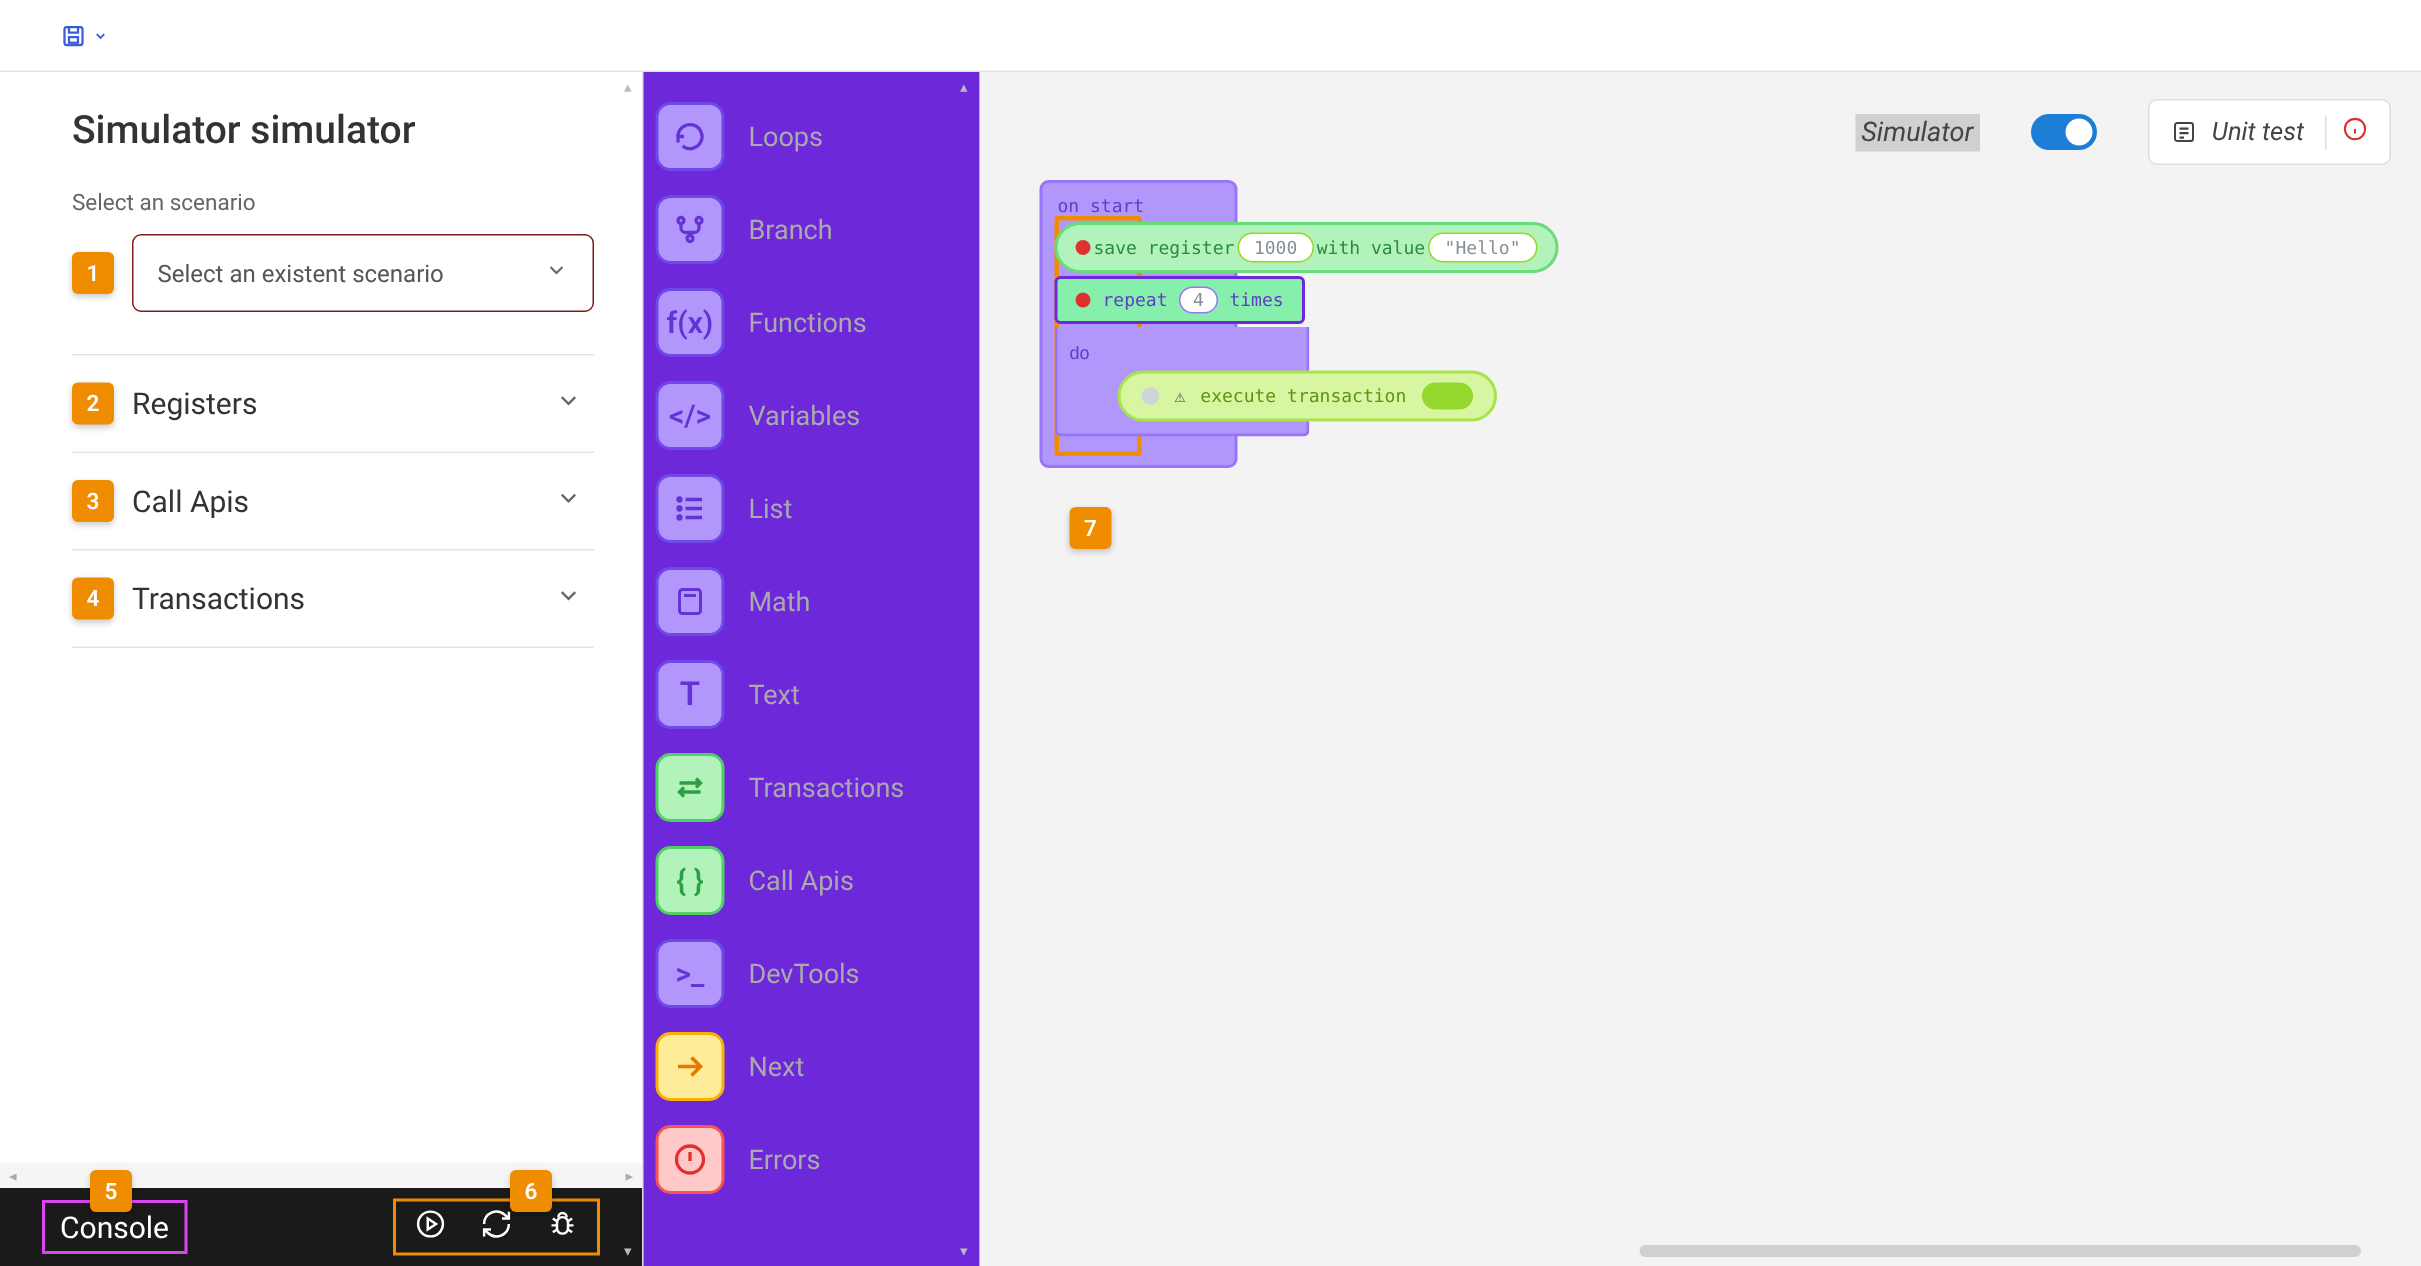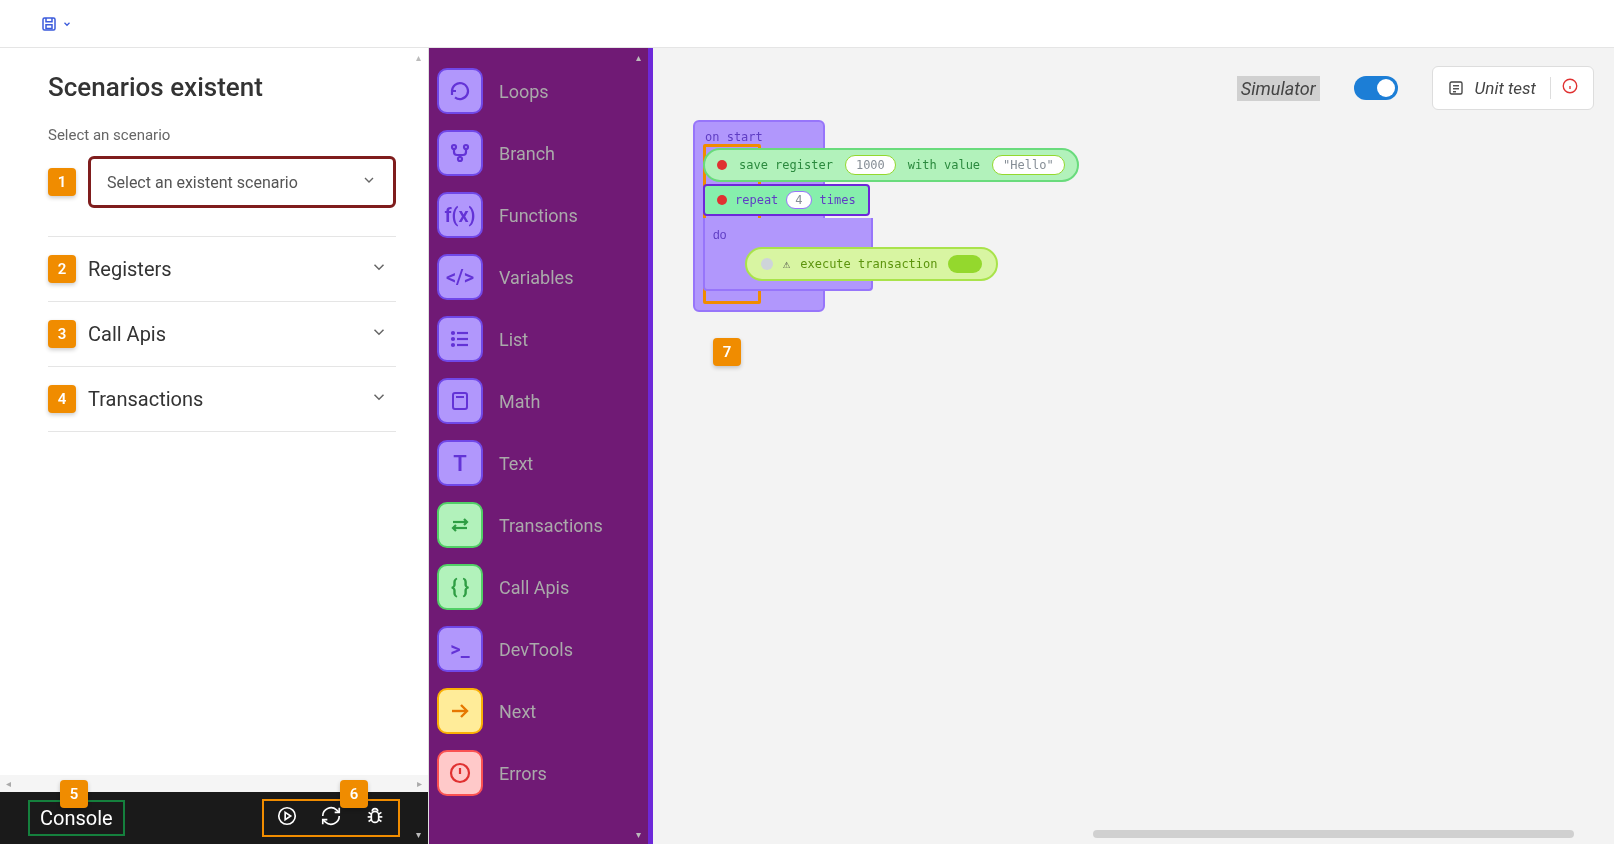--- a/index.html
+++ b/index.html
@@ -7,52 +7,52 @@
   .topbar { height:48px; border-bottom:1px solid #e5e5e5; display:flex; align-items:center; padding:0 40px; gap:8px; }
   .topbar .save-ic { color:#3b5bdb; display:flex; align-items:center; gap:4px; }
   .main { display:flex; height:calc(844px - 48px); }
   
   .sidebar-wrap { width:429px; display:flex; flex-direction:column; border-right:1px solid #e0e0e0; position:relative;}
   .sidebar { flex:1; overflow:auto; padding:24px 32px 0 48px; }
   .sidebar h1 { font-size:26px; font-weight:500; color:#333; margin-bottom:24px;}
   .sidebar .label { color:#666; font-size:15px; margin-bottom:12px;}
   .select-row { display:flex; align-items:center; gap:12px; margin-bottom:28px;}
   .badge { width:28px; height:28px; background:#f08c00; color:#fff; border-radius:4px; display:flex; align-items:center; justify-content:center; font-weight:600; font-size:15px; box-shadow:0 2px 4px rgba(0,0,0,.2); flex-shrink:0;}
-  .select-box { flex:1; height:52px; border:3px solid #7f1d1d; border-radius:6px; display:flex; align-items:center; justify-content:space-between; padding:0 16px; color:#555; font-size:16px; cursor:pointer;}
+  .select-box { flex:1; height:52px; border:1px solid #7f1d1d; border-radius:6px; display:flex; align-items:center; justify-content:space-between; padding:0 16px; color:#555; font-size:16px; cursor:pointer;}
   .chev { color:#666; }
   .accordion-item { border-top:1px solid #e5e5e5; display:flex; align-items:center; padding:18px 8px 18px 0; gap:12px; cursor:pointer;}
   .accordion-item .title { flex:1; font-size:20px; color:#333;}
   .sidebar-bottom-badges { position:absolute; bottom:36px; left:0; right:0; display:flex; justify-content:space-between; padding:0 60px;}
   .hscroll { height:17px; background:#f5f5f5; display:flex; align-items:center; justify-content:space-between; padding:0 6px; color:#aaa; font-size:10px;}
   .console-bar { height:52px; background:#1a1a1a; color:#fff; display:flex; align-items:center; padding:0 28px; gap:20px;}
-  .console-title { border:2px solid #15803d; padding:4px 10px; font-size:20px; }
+  .console-title { border:2px solid #d946ef; padding:4px 10px; font-size:20px; }
   .console-icons { margin-left:auto; border:2px solid #f08c00; padding:4px 12px; display:flex; gap:22px; align-items:center;}
   .console-icons svg { color:#fff;}
   
-  .toolbox { width:224px; background:#701a75; padding:12px 8px; overflow-y:auto; position:relative; border-right:5px solid #6d28d9;}
+  .toolbox { width:224px; background:#6d28d9; padding:12px 8px; overflow-y:auto; position:relative; border-right:1px solid #6d28d9;}
   .tool-item { display:flex; align-items:center; gap:16px; height:62px; cursor:pointer;}
   .tool-icon { width:46px; height:46px; border-radius:10px; display:flex; align-items:center; justify-content:center; font-size:20px;}
   .purple { background:#b197fc; border:2px solid #7048e8; color:#6333d6;}
   .green  { background:#b2f2bb; border:2px solid #51cf66; color:#2f9e44;}
   .yellow { background:#ffec99; border:2px solid #fab005; color:#e67700;}
   .red    { background:#ffc9c9; border:2px solid #fa5252; color:#e03131;}
   .tool-label { color:#aaa; font-size:18px;}
   
   .canvas-wrap { flex:1; background:#f3f3f3; position:relative; overflow:hidden;}
   .canvas-header { height:80px; display:flex; align-items:center; justify-content:flex-end; padding:0 20px; gap:34px;font-style:italic;}
   .sim-label { background:#d0d0d0; color:#444; font-size:18px; padding:2px 4px;}
   .toggle { width:44px; height:24px; border-radius:12px; background:#1c7ed6; position:relative; cursor:pointer;}
   .toggle::after { content:""; position:absolute; right:3px; top:3px; width:18px; height:18px; background:#fff; border-radius:50%;}
   .unit-btn { height:44px; background:#fff; border:1px solid #ddd; border-radius:6px; display:flex; align-items:center; padding:0 14px; gap:10px; font-size:17px; color:#444; cursor:pointer;}
   .unit-btn .info-ic { color:#e03131; border-left:1px solid #ddd; padding-left:10px; margin-left:4px;}
   
   .block-root { position:absolute; left:40px; top:72px;}
   .on-start { background:#b197fc; border:2px solid #9775fa; border-radius:6px; width:132px; padding:8px 8px 16px 10px; color:#5f3dc4; font-family:monospace; font-size:12px;}
   .inner-blocks { position:absolute; left:50px; top:100px; display:flex; flex-direction:column; gap:2px;}
-  .block-green { background:#b2f2bb; border:2px solid #69db7c; border-radius:18px; display:flex; align-items:center; padding:5px 12px; gap:12px; font-family:monospace; font-size:12px; color:#2b8a3e; width:max-content;}
+  .block-green { background:#b2f2bb; border:2px solid #69db7c; border-radius:18px; display:flex; align-items:center; padding:5px 12px; gap:2px; font-family:monospace; font-size:12px; color:#2b8a3e; width:max-content;}
   .block-purple-row { background:#86efac; border:2px solid #6d28d9; border-radius:4px; display:flex; align-items:center; padding:5px 12px; gap:8px; font-family:monospace; font-size:12px; color:#5f3dc4; width:max-content;}
   .red-dot { width:10px; height:10px; background:#e03131; border-radius:50%;}
   .pill { background:#fff; border:1px solid #94d82d; border-radius:12px; padding:2px 10px; color:#868e96;}
   .pill-sm { background:#fff; border:1px solid #9775fa; border-radius:12px; padding:1px 8px; color:#868e96;}
   .exec-block { background:#d8f5a2; border:2px solid #a9e34b; border-radius:18px; display:flex; align-items:center; padding:6px 14px; gap:10px; font-family:monospace; font-size:12px; color:#5c940d; width:max-content; margin-left:26px; margin-top:2px;}
   .exec-block .warn { color:#444;}
   .exec-block .slot { width:34px; height:18px; background:#94d82d; border-radius:10px;}
   .highlight-rect { position:absolute; border:3px solid #f08c00; border-radius:2px;}
   .badge-7 { position:absolute; left:60px; top:290px;}
   .vscroll-stub { position:absolute; right:0; top:0; width:14px; height:100%; background:transparent;}
@@ -74,21 +74,21 @@
         <polyline points="6 9 12 15 18 9"></polyline>
       </svg>
   </span>
 </div>
 
 <div class="main">
 
   <div class="sidebar-wrap">
     <div class="vscroll-stub"></div>
     <div class="sidebar">
-      <h1>Scenarios existent</h1>
+      <h1>Simulator simulator</h1>
       <div class="label">Select an scenario</div>
       <div class="select-row">
         <span class="badge">1</span>
         <div class="select-box">
           <span>Select an existent scenario</span>
           <span class="chev">
             <svg width="16" height="16" viewBox="0 0 24 24" fill="none" stroke="currentColor" stroke-width="2">
                 <polyline points="6 9 12 15 18 9"></polyline>
               </svg>
           </span>

